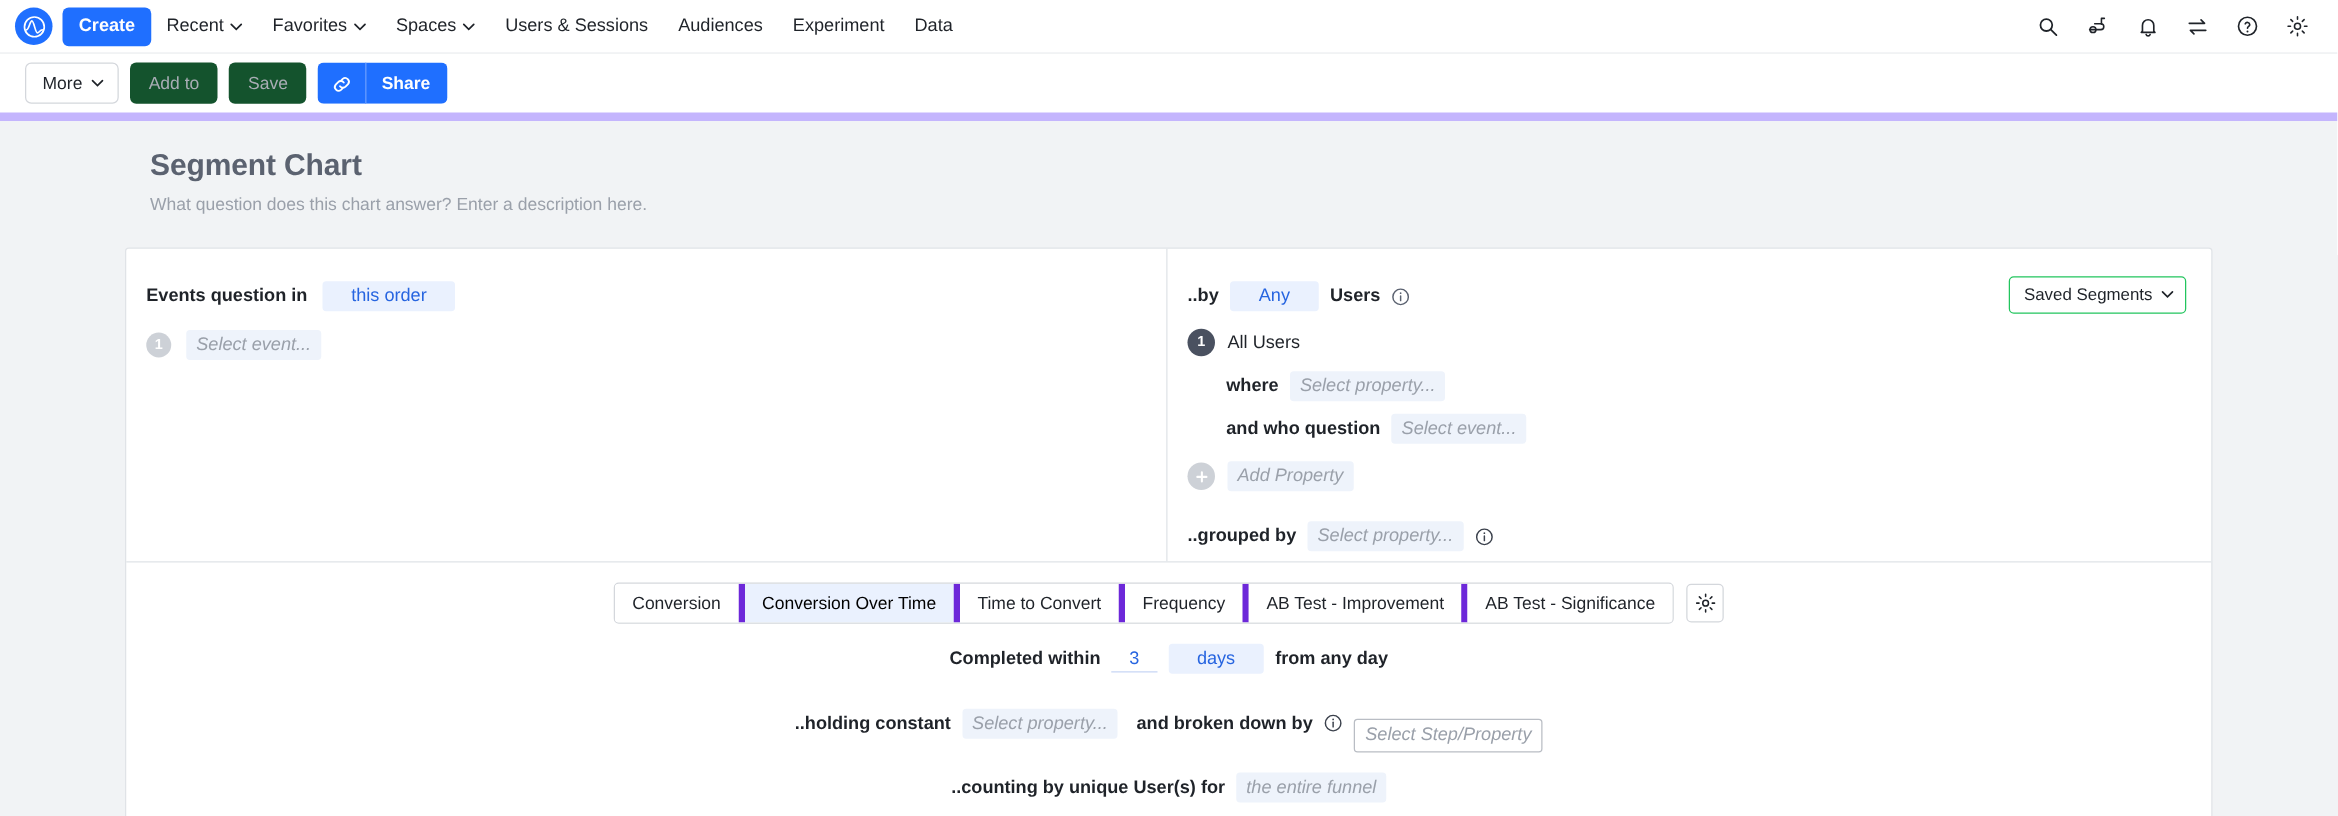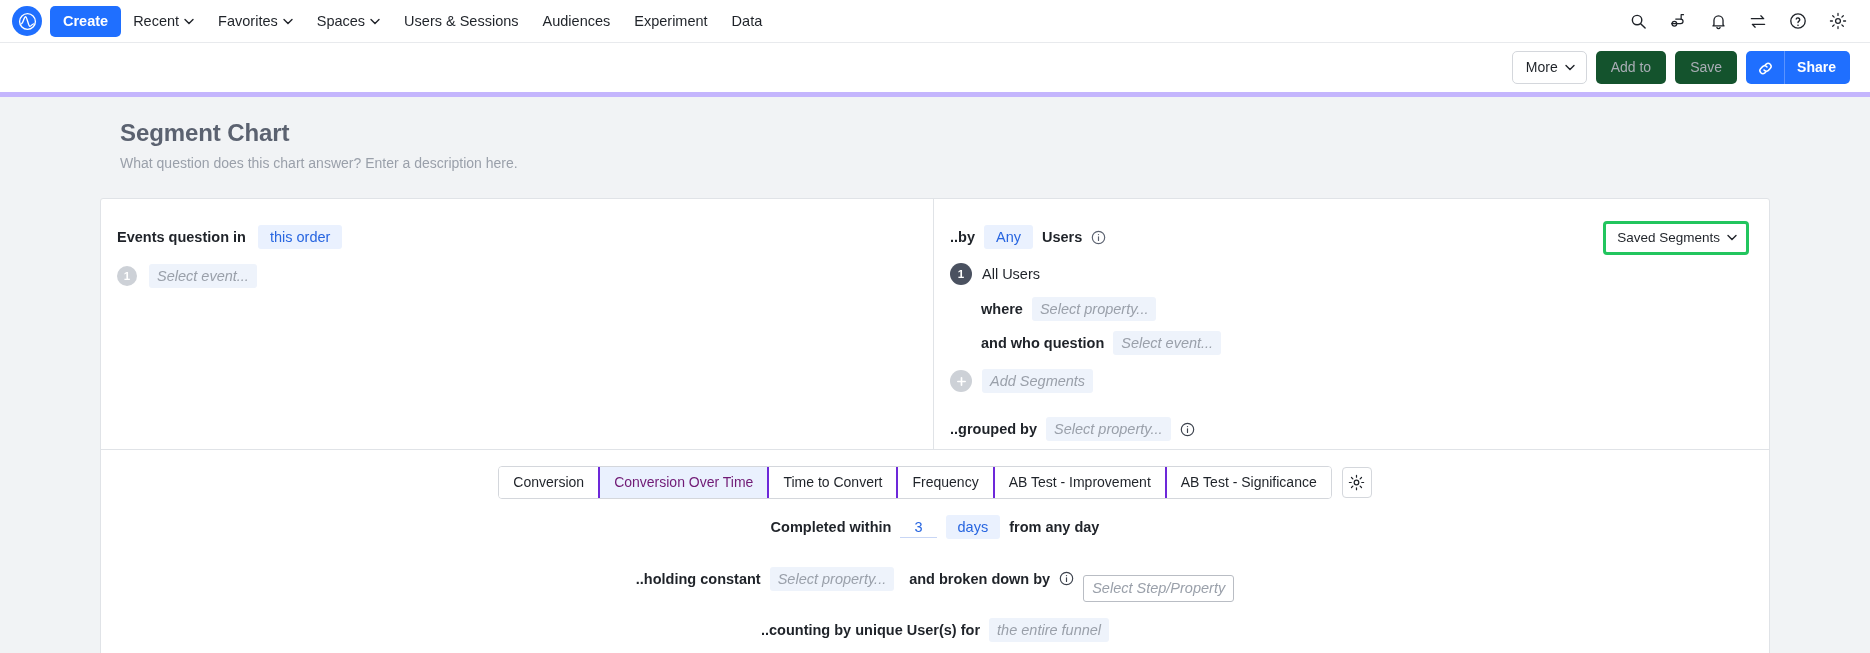--- a/index.html
+++ b/index.html
@@ -39,23 +39,23 @@
     padding: 8px 12px; cursor: pointer; white-space: nowrap;
   }
   .chev { display:block; }
   .spacer { flex: 1 1 auto; }
   .navicons { display: flex; align-items: center; gap: 20px; padding-right: 2px; }
   .navicon { cursor: pointer; display:flex; align-items:center; justify-content:center; width:20px; height:20px; }
 
   
   .actionbar {
     height: 54px; background: #fff;
-    display: flex; align-items: center; justify-content: flex-end;
+    display: flex; align-items: center; 
     padding: 0 20px;
-    border-bottom: 5px solid #c4b5fd;
+    border-bottom: 7px solid #c4b5fd;
     gap: 9px;
   }
   .btn-more {
     display:flex; align-items:center; gap:7px;
     border: 1px solid #d4d7dc; background:#fff; border-radius:5px;
     font-size:14px; color:#1f2329; padding:7px 11px 8px 13px; cursor:pointer;
     font-family: inherit;
   }
   .btn-disabled {
     border: none; background:#14532d; color:#a9adb5; border-radius:5px;
@@ -88,21 +88,21 @@
     border-radius: 3px;
   }
   .card-top { display: flex; min-height: 250px; }
   .panel-left { width: 833px; border-right: 1px solid #e0e3e7; padding: 26px 0 0 16px; }
   .panel-right { flex: 1; padding: 26px 20px 0 16px; position: relative; }
 
   .row { display: flex; align-items: center; }
   .lbl { font-size: 14.5px; color: #1f2329; font-weight: 700; white-space: nowrap; }
   .lbl-norm { font-size: 14.5px; color: #1f2329; font-weight: 400; white-space: nowrap; }
   .chip-blue {
-    background:#eaf1fe; color:#2765e0; font-size:14.5px; padding:4px 12px;
+    background:#eaf1fe; color:#2765e0; font-size:14.5px; padding:4px 23px;
     border-radius:3px; cursor:pointer; white-space:nowrap;
   }
   .chip-ph {
     background:#eef3fb; color:#9aa0aa; font-size:14.5px; font-style: italic;
     padding:4px 8px; border-radius:3px; cursor:pointer; white-space:nowrap;
   }
   .badge-num {
     width:20px; height:20px; border-radius:50%; background:#cdd1d7; color:#fff;
     font-size:11.5px; font-weight:700; display:flex; align-items:center; justify-content:center;
     flex:none;
@@ -114,36 +114,36 @@
   }
   .badge-plus {
     width:22px; height:22px; border-radius:50%; background:#cdd1d7; color:#fff;
     display:flex; align-items:center; justify-content:center; flex:none; cursor:pointer;
   }
   .info-i { cursor:pointer; display:flex; align-items:center; }
 
   .saved-seg {
     position:absolute; top: 22px; right: 20px;
     display:flex; align-items:center; gap:7px;
-    border:3px solid #22c55e; background:#fff; border-radius:4px;
+    border:1px solid #22c55e; background:#fff; border-radius:4px;
     font-size:13.5px; color:#1f2329; padding:6px 9px 7px 11px; cursor:pointer;
   }
 
   
   .card-bottom { border-top: 1px solid #e0e3e7; padding: 16px 0 22px; }
   .tabs-row { display:flex; justify-content:center; align-items:center; gap: 10px; }
   .tabs {
     display:flex; border:1px solid #d4d7dc; border-radius:4px; overflow:hidden; background:#fff;
   }
   .tab {
     font-size:14px; color:#1f2329; padding:7px 14px 8px; cursor:pointer;
-    border-right:2px solid #6d28d9; white-space:nowrap; background:#fff;
+    border-right:5px solid #6d28d9; white-space:nowrap; background:#fff;
   }
   .tab:last-child { border-right:none; }
-  .tab.active { color:#701a75; background:#eaf1fe; }
+  .tab.active { color:#000000; background:#eaf1fe; }
   .gear-box {
     width:30px; height:31px; border:1px solid #d4d7dc; border-radius:4px; background:#fff;
     display:flex; align-items:center; justify-content:center; cursor:pointer;
   }
   .cfg-row { display:flex; justify-content:center; align-items:center; gap:9px; margin-top: 16px; }
   .num-edit {
     color:#2765e0; font-size:14.5px; border-bottom:1px solid #c8d6f5; padding:2px 14px 2px;
     cursor:text;
   }
   .input-box {
@@ -306,21 +306,21 @@
           <span class="lbl">and who question</span>
           <span class="chip-ph">Select event...</span>
         </div>
 
         <div class="row" style="gap:10px; margin-top:14px;">
           <span class="badge-plus">
             <svg width="11" height="11" viewBox="0 0 12 12" stroke="#fff" stroke-width="1.8" stroke-linecap="round">
                 <path d="M6 2v8M2 6h8"></path>
               </svg>
           </span>
-          <span class="chip-ph">Add Segments</span>
+          <span class="chip-ph">Add Property</span>
         </div>
 
         <div class="row" style="gap:9px; margin-top:24px;">
           <span class="lbl">..grouped by</span>
           <span class="chip-ph">Select property...</span>
           <span class="info-i">
             <svg width="15" height="15" viewBox="0 0 16 16" fill="none" stroke="#3c424d" stroke-width="1.25">
                 <circle cx="8" cy="8" r="6.6"></circle>
                 <path d="M8 7.2v4" stroke-linecap="round"></path>
                 <circle cx="8" cy="4.9" r="0.75" fill="#3c424d" stroke="none"></circle>

